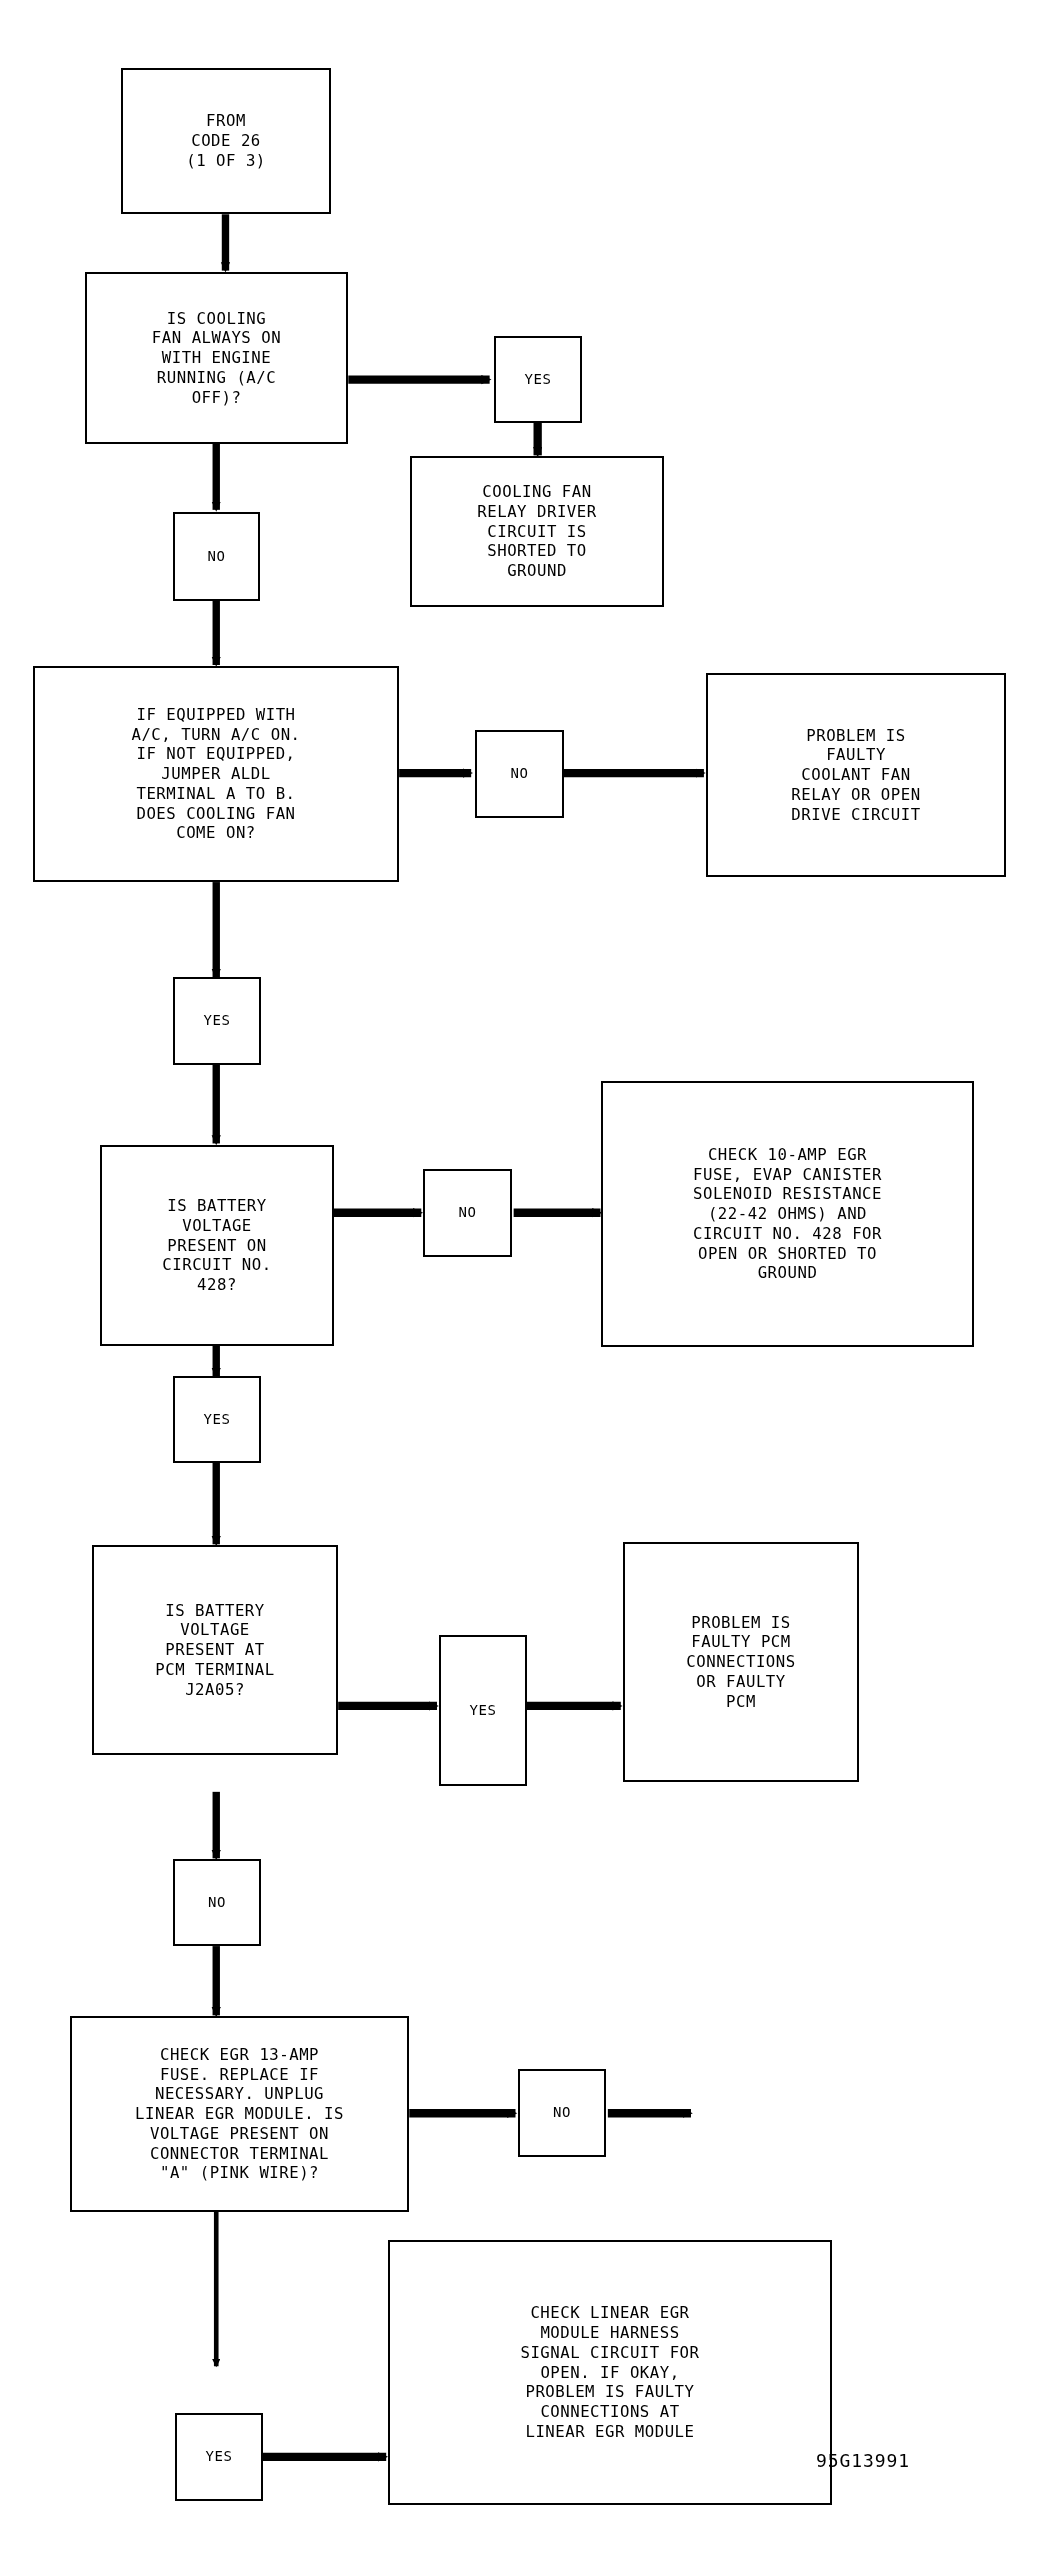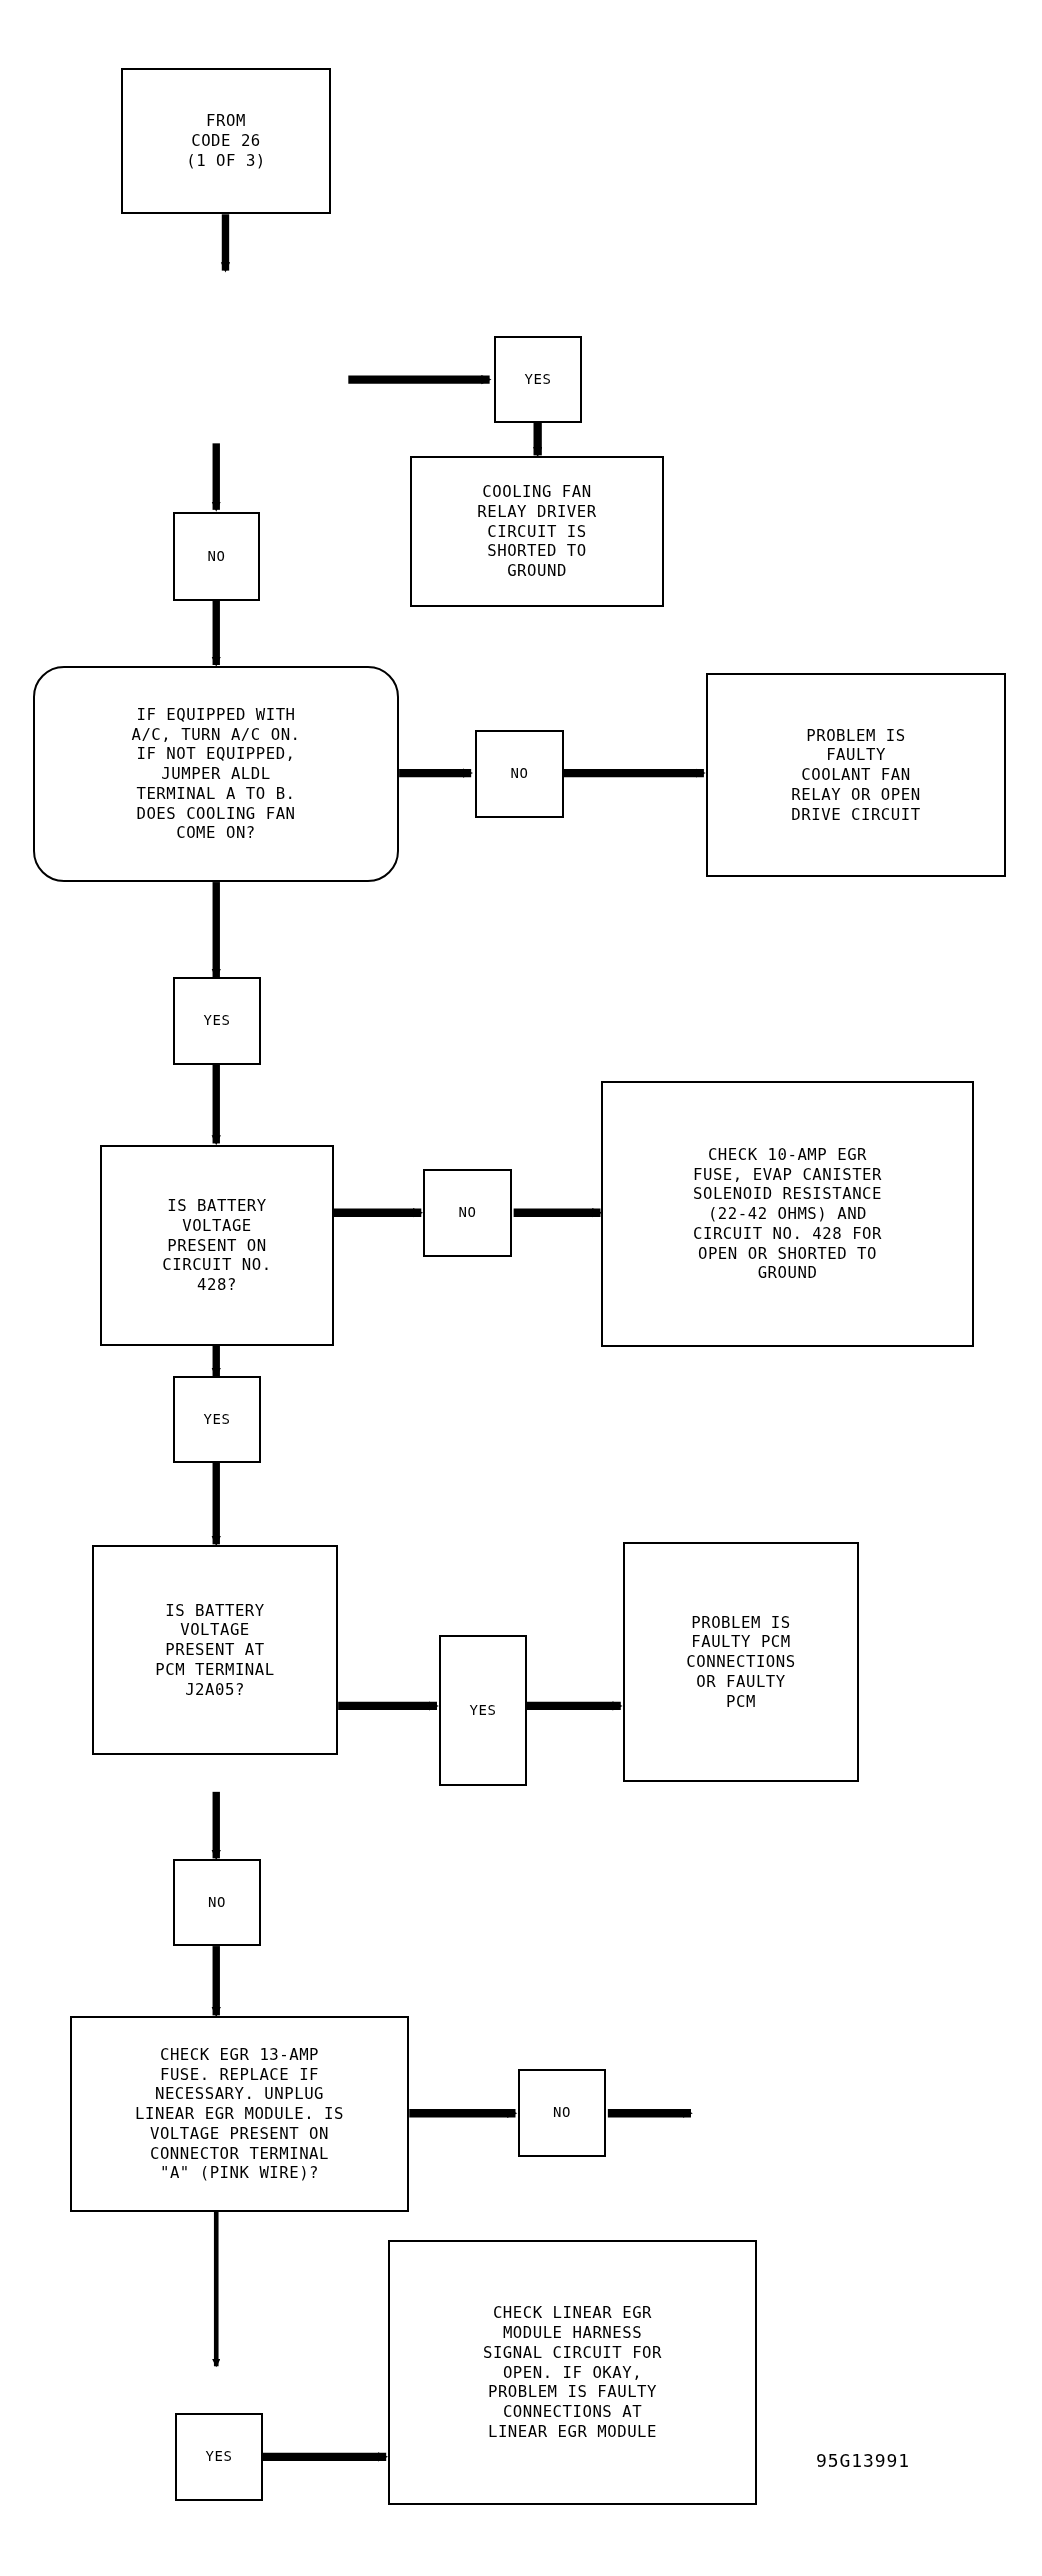--- a/index.html
+++ b/index.html
@@ -71,32 +71,37 @@
 
     <path d="M234,2395 L234,2562" stroke="#000" stroke-width="5" fill="none" marker-end="url(#ahs)"></path>
 
     <line x1="284" y1="2660" x2="418" y2="2660" stroke="#000" stroke-width="9" marker-end="url(#ah)"></line>
   </svg>
 
   <div class="node" style="left:121px;top:68px;width:210px;height:146px;">FROM
 CODE 26
 (1 OF 3)</div>
 
+  <div class="node" style="left:85px;top:272px;width:263px;height:172px;">IS COOLING
+FAN ALWAYS ON
+WITH ENGINE
+RUNNING (A/C
+OFF)?</div>
 
   <div class="node small" style="left:494px;top:336px;width:88px;height:87px;">YES</div>
 
   <div class="node" style="left:410px;top:456px;width:254px;height:151px;">COOLING FAN
 RELAY DRIVER
 CIRCUIT IS
 SHORTED TO
 GROUND</div>
 
   <div class="node small" style="left:173px;top:512px;width:87px;height:89px;">NO</div>
 
-  <div class="node" style="left:33px;top:666px;width:366px;height:216px;border-radius:31px;">IF EQUIPPED WITH
+  <div class="node" style="left:33px;top:666px;width:366px;height:216px;">IF EQUIPPED WITH
 A/C, TURN A/C ON.
 IF NOT EQUIPPED,
 JUMPER ALDL
 TERMINAL A TO B.
 DOES COOLING FAN
 COME ON?</div>
 
   <div class="node small" style="left:475px;top:730px;width:89px;height:88px;">NO</div>
 
   <div class="node" style="left:706px;top:673px;width:300px;height:204px;">PROBLEM IS
@@ -147,21 +152,21 @@
 LINEAR EGR MODULE. IS
 VOLTAGE PRESENT ON
 CONNECTOR TERMINAL
 "A" (PINK WIRE)?</div>
 
   <div class="node small" style="left:518px;top:2069px;width:88px;height:88px;">NO</div>
 
 
   <div class="node small" style="left:175px;top:2413px;width:88px;height:88px;">YES</div>
 
-  <div class="node" style="left:388px;top:2240px;width:369px;height:265px;">CHECK LINEAR EGR
+  <div class="node" style="left:388px;top:2240px;width:444px;height:265px;">CHECK LINEAR EGR
 MODULE HARNESS
 SIGNAL CIRCUIT FOR
 OPEN. IF OKAY,
 PROBLEM IS FAULTY
 CONNECTIONS AT
 LINEAR EGR MODULE</div>
 
   <div class="code" style="left:816px;top:2450px;">95G13991</div>
 
 </div>

